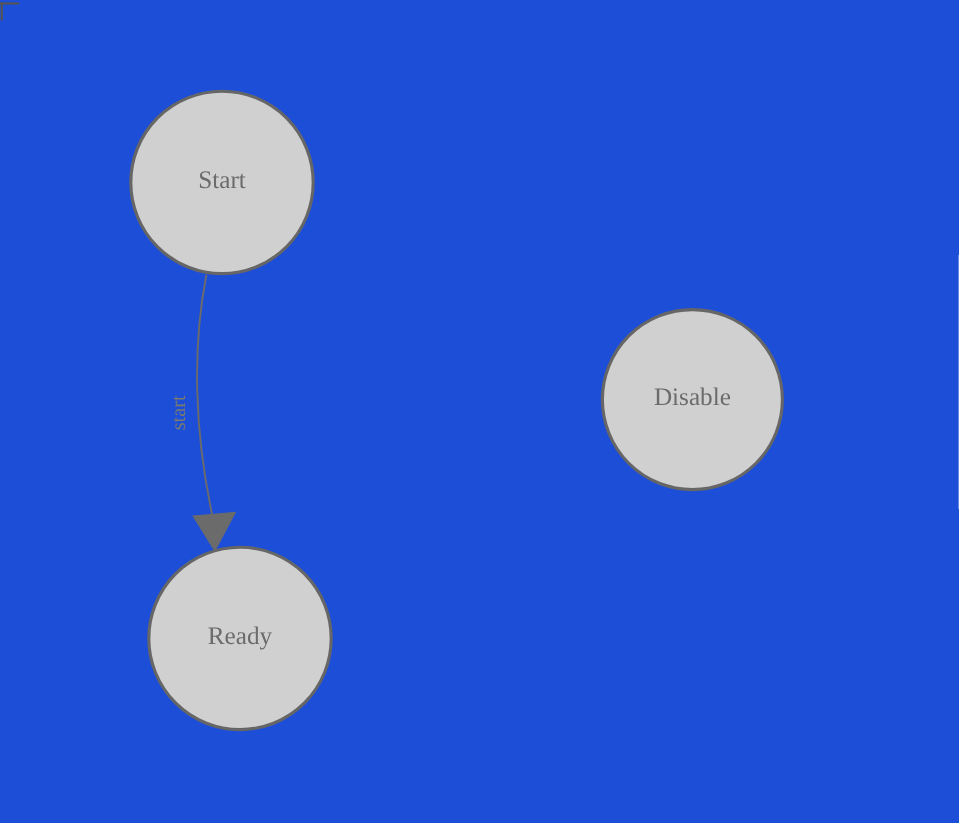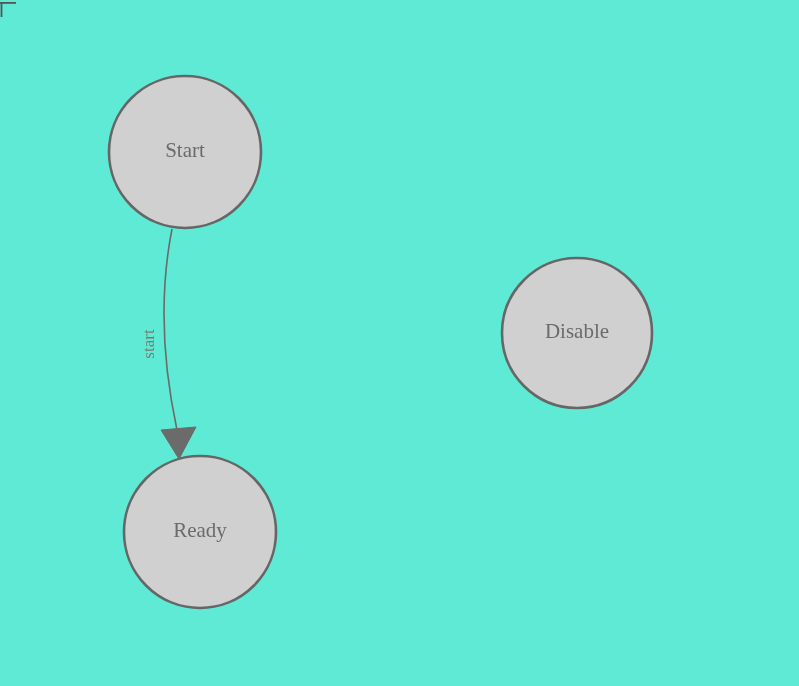--- a/index.html
+++ b/index.html
@@ -4,21 +4,21 @@
 <style>
   html, body {
     margin: 0;
     padding: 0;
     background: #ffffff;
   }
   #canvas {
     position: relative;
     width: 799px;
     height: 686px;
-    background: #5eead4;
+    background: #1d4ed8;
     overflow: hidden;
     font-family: "Liberation Serif", "DejaVu Serif", serif;
   }
   #diagram-svg {
     position: absolute;
     left: 0;
     top: 0;
     width: 799px;
     height: 686px;
   }

